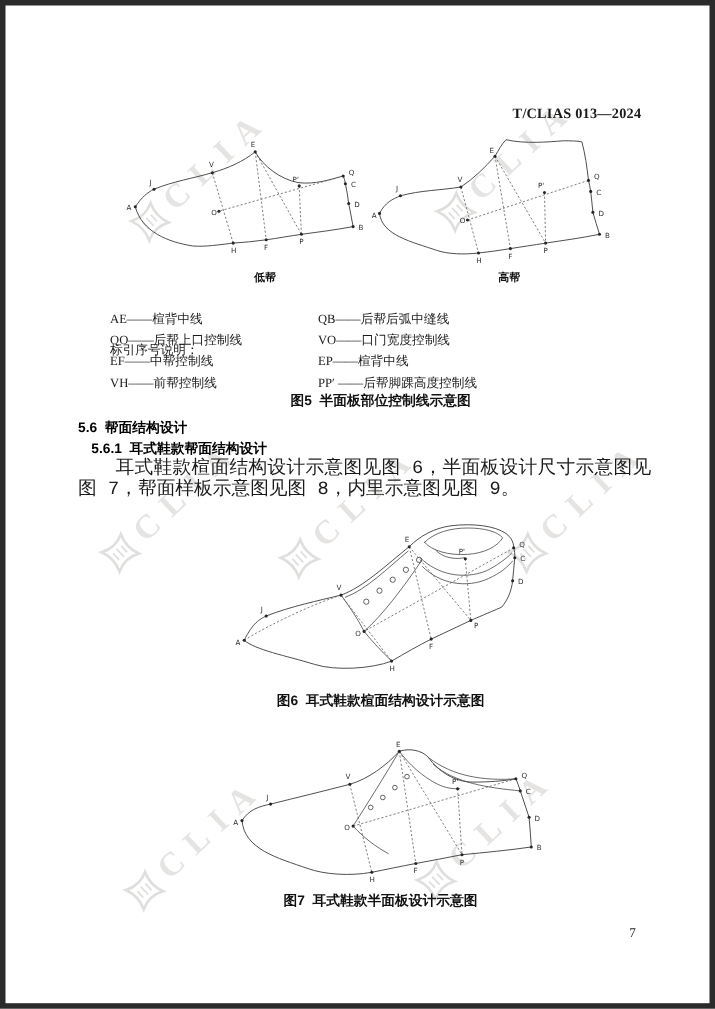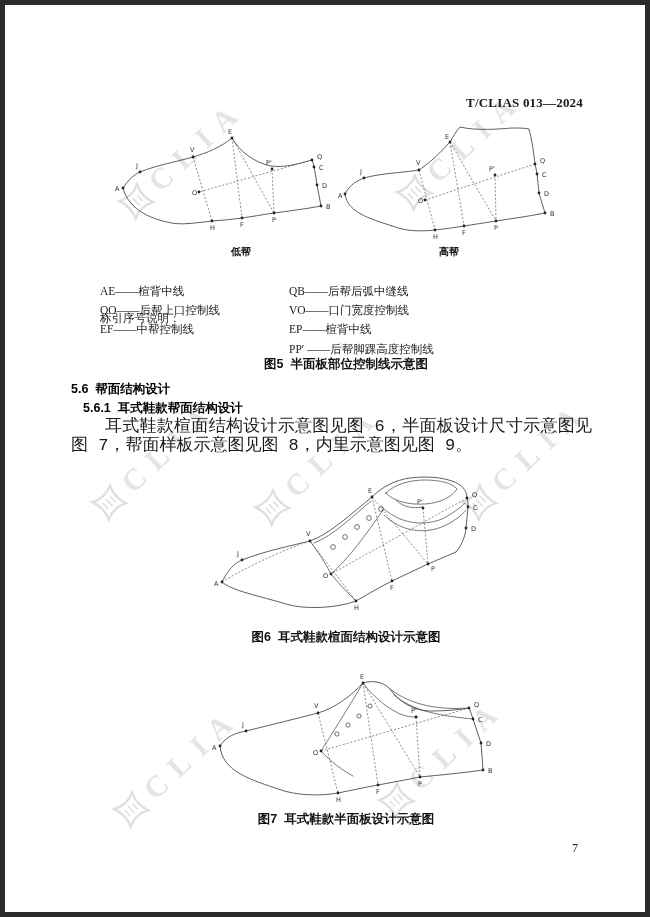--- a/index.html
+++ b/index.html
@@ -193,27 +193,28 @@
           <circle cx="127" cy="108" r="1.4" class="pt"></circle>
           <text x="125" y="117" class="ptlabel">F</text>
           <circle cx="98" cy="112" r="1.4" class="pt"></circle>
           <text x="96" y="121" class="ptlabel">H</text>
           <circle cx="88" cy="82" r="1.4" class="pt"></circle>
           <text x="81" y="85" class="ptlabel">O</text>
         </g>
     </svg>
 
     <div class="sublabel" style="left:226px;top:240px;">低帮</div>
-    <div class="sublabel" style="left:434px;top:240px;font-family:Liberation Mono, monospace;">高帮</div>
+    <div class="sublabel" style="left:448px;top:240px;font-family:Liberation Mono, monospace;">高帮</div>
 
     <div class="legend-title">标引序号说明：</div>
     <div class="legend-col" style="left:95px;top:277px;">
         <div class="legend-item">AE——楦背中线</div>
         <div class="legend-item">QO——后帮上口控制线</div>
         <div class="legend-item">EF——中帮控制线</div>
+        <div class="legend-item">VH——前帮控制线</div>
       </div>
     <div class="legend-col" style="left:284px;top:277px;">
         <div class="legend-item">QB——后帮后弧中缝线</div>
         <div class="legend-item">VO——口门宽度控制线</div>
         <div class="legend-item">EP——楦背中线</div>
         <div class="legend-item">PP′ ——后帮脚踝高度控制线</div>
       </div>
 
     <div class="caption" style="top:351px;">图5  半面板部位控制线示意图</div>
 

